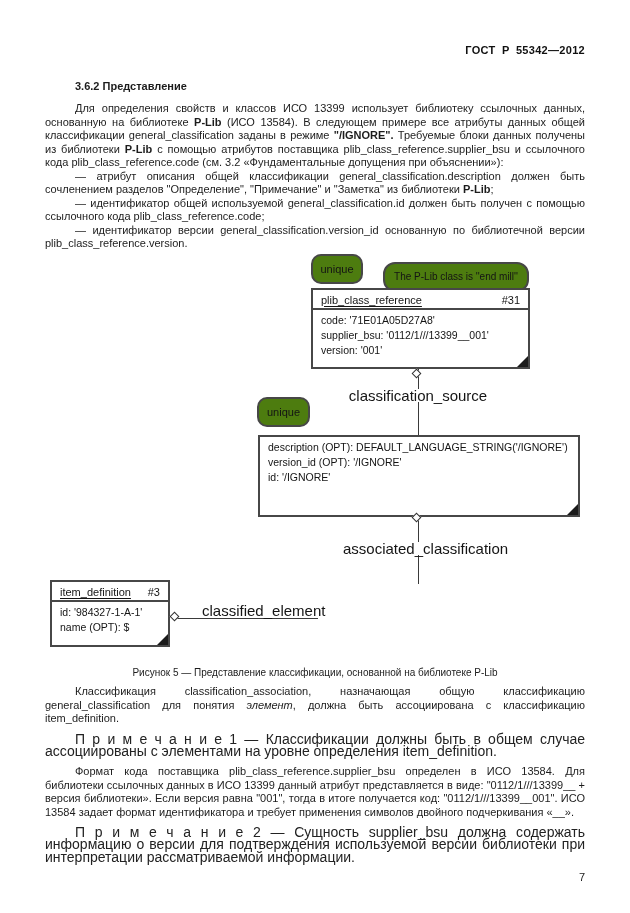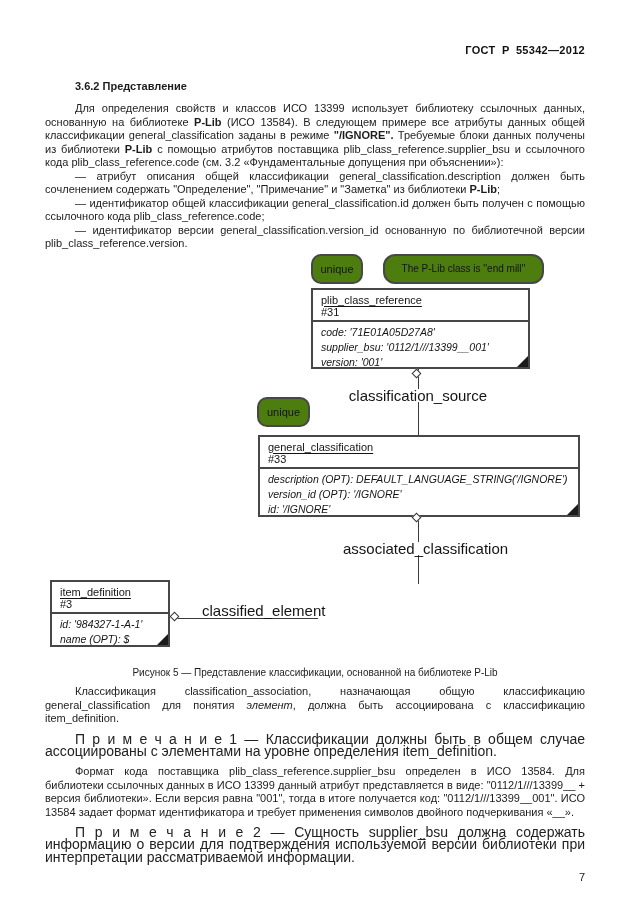--- a/index.html
+++ b/index.html
@@ -64,24 +64,24 @@
   .rbox.callout { border-radius:12px; font-size:10px; }
   .ebox {
     position:absolute;
     border:2px solid #474747;
     background:#fff;
   }
   .ebox-title {
     display:flex; justify-content:space-between; align-items:baseline;
     padding:4px 8px 2px;
     border-bottom:2px solid #474747;
-    font-size:11px; color:#141414;flex-direction:column;
+    font-size:11px; color:#141414;
   }
   .etitle { text-decoration:underline; text-underline-offset:2px; }
-  .ebox-attrs { padding:3px 8px 4px;font-style:italic; }
+  .ebox-attrs { padding:3px 8px 4px; }
   .ebox-attrs .attr {
     font-size:10.5px; line-height:15px;
     white-space:nowrap; overflow:hidden;
     color:#141414;
   }
   .fold {
     position:absolute; right:0; bottom:0;
     width:0; height:0;
     border-style:solid;
     border-width:0 0 11px 11px;
@@ -107,33 +107,33 @@
 
 <div class="page">
 
   <div class="doc-header">ГОСТ Р 55342—2012</div>
 
   <div class="content">
     <div class="heading">3.6.2 Представление</div>
 
     <p class="body-p"><span>Для определения свойств и классов ИСО 13399 использует библиотеку ссылочных данных, основанную на библиотеке </span><b>P-Lib</b><span> (ИСО 13584). В следующем примере все атрибуты данных общей классификации general_classification заданы в режиме </span><b>"/IGNORE".</b><span> Требуемые блоки данных получены из библиотеки </span><b>P-Lib</b><span> с помощью атрибутов поставщика plib_class_reference.supplier_bsu и ссылочного кода plib_class_reference.code (см. 3.2 «Фундаментальные допущения при объяснении»):</span></p>
 
-    <p class="body-p list-p"><span>— атрибут описания общей классификации general_classification.description должен быть сочленением содержать "Определение", "Примечание" и "Заметка" из библиотеки </span><b>P-Lib</b><span>;</span></p>
-
-    <p class="body-p list-p">— идентификатор общей классификации general_classification.id должен быть получен с помощью ссылочного кода plib_class_reference.code;</p>
+    <p class="body-p list-p"><span>— атрибут описания общей классификации general_classification.description должен быть сочленением разделов "Определение", "Примечание" и "Заметка" из библиотеки </span><b>P-Lib</b><span>;</span></p>
+
+    <p class="body-p list-p">— идентификатор общей используемой general_classification.id должен быть получен с помощью ссылочного кода plib_class_reference.code;</p>
 
     <p class="body-p list-p">— идентификатор версии general_classification.version_id основанную по библиотечной версии plib_class_reference.version.</p>
 
     <div class="figure">
 
       <div class="rbox" style="left:266px;top:0;width:52px;height:30px">
         <span>unique</span>
       </div>
 
-      <div class="rbox callout" style="left:338px;top:0;width:161px;height:30px">
+      <div class="rbox callout" style="left:338px;top:8px;width:146px;height:30px">
         <span>The P-Lib class is ''end mill''</span>
       </div>
 
       <div class="ebox" style="left:266px;top:34px;width:219px;height:81px">
         <div class="ebox-title">
           <span class="etitle">plib_class_reference</span>
           <span class="enum">#31</span>
         </div>
         <div class="ebox-attrs">
           <div class="attr">code: '71E01A05D27A8'</div>
@@ -145,24 +145,20 @@
 
       <div class="vline" style="left:373px;top:115px;height:66px"></div>
       <div class="diamond" style="left:368px;top:116px"></div>
       <div class="rel-label" style="left:303px;top:135px;width:140px">classification_source</div>
 
       <div class="rbox" style="left:212px;top:143px;width:53px;height:30px">
         <span>unique</span>
       </div>
 
       <div class="ebox" style="left:213px;top:181px;width:322px;height:82px">
-        <div class="ebox-title">
-          <span class="etitle">general_classification</span>
-          <span class="enum">#33</span>
-        </div>
         <div class="ebox-attrs">
           <div class="attr">description (OPT): DEFAULT_LANGUAGE_STRING('/IGNORE')</div>
           <div class="attr">version_id (OPT): '/IGNORE'</div>
           <div class="attr">id: '/IGNORE'</div>
         </div>
         <div class="fold"></div>
       </div>
 
       <div class="vline" style="left:373px;top:263px;height:67px"></div>
       <div class="diamond" style="left:368px;top:260px"></div>

